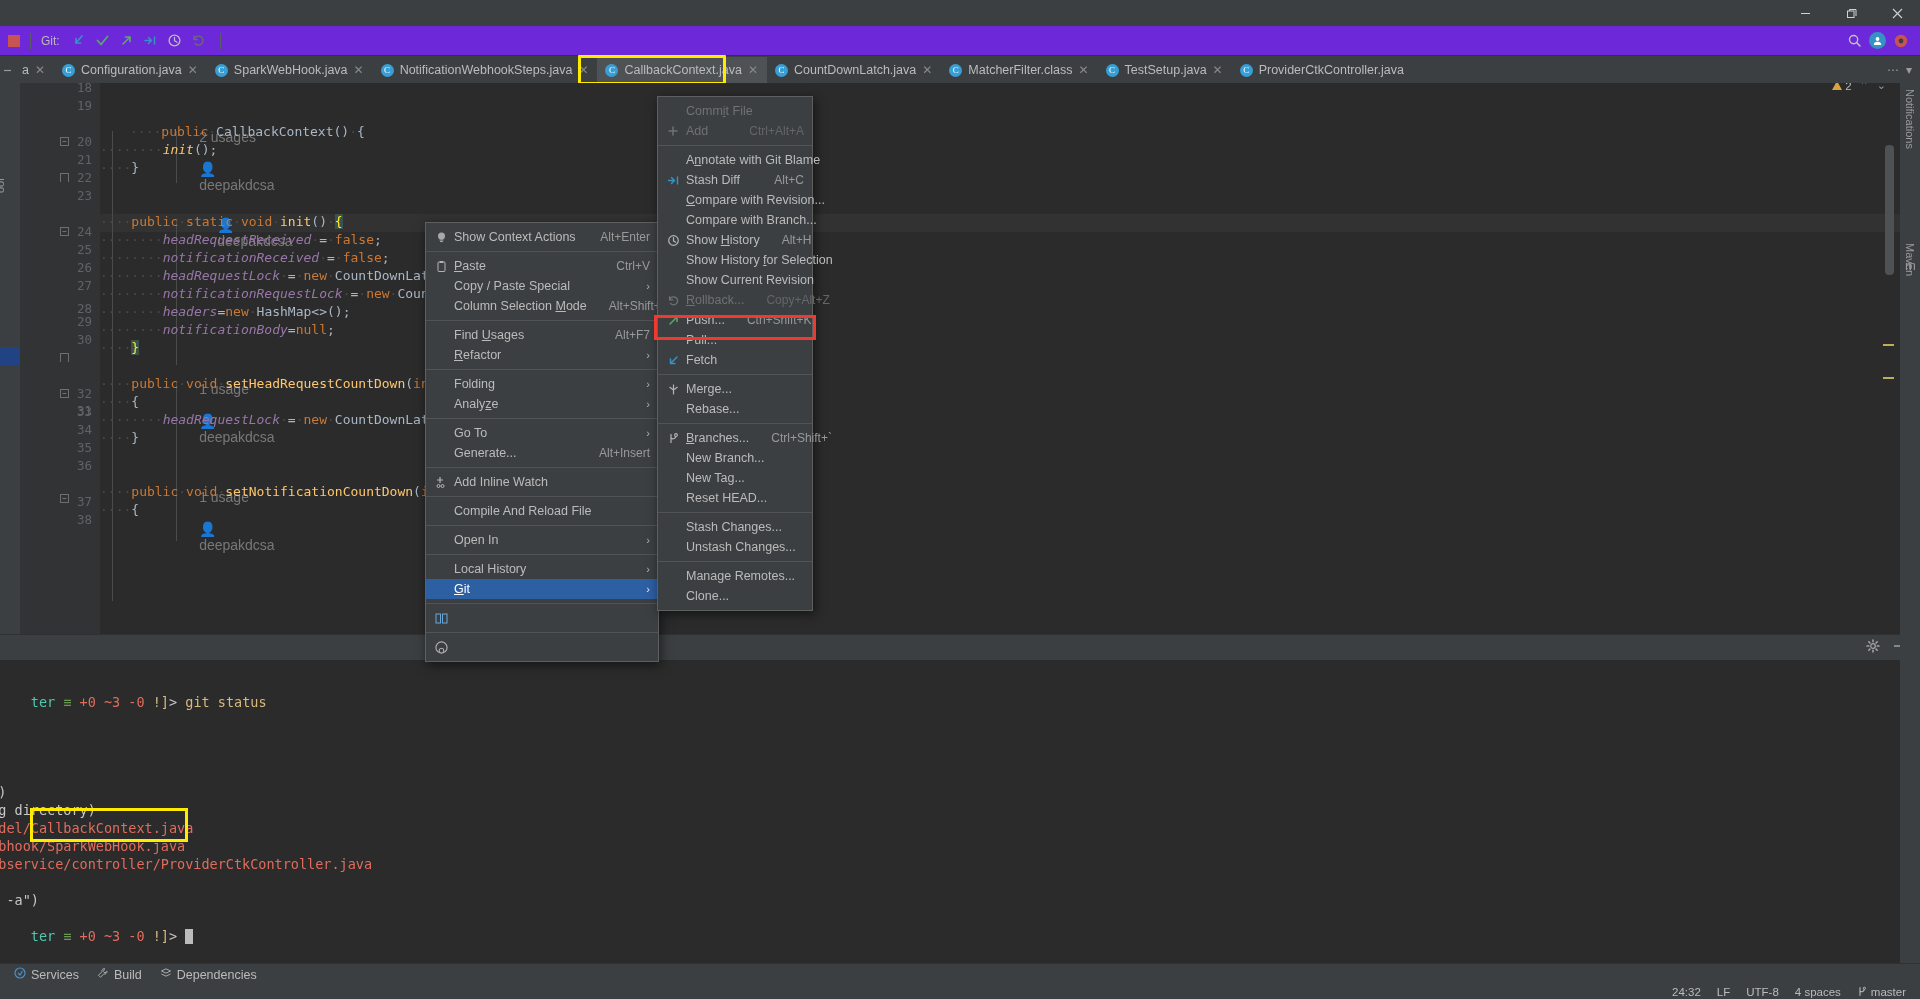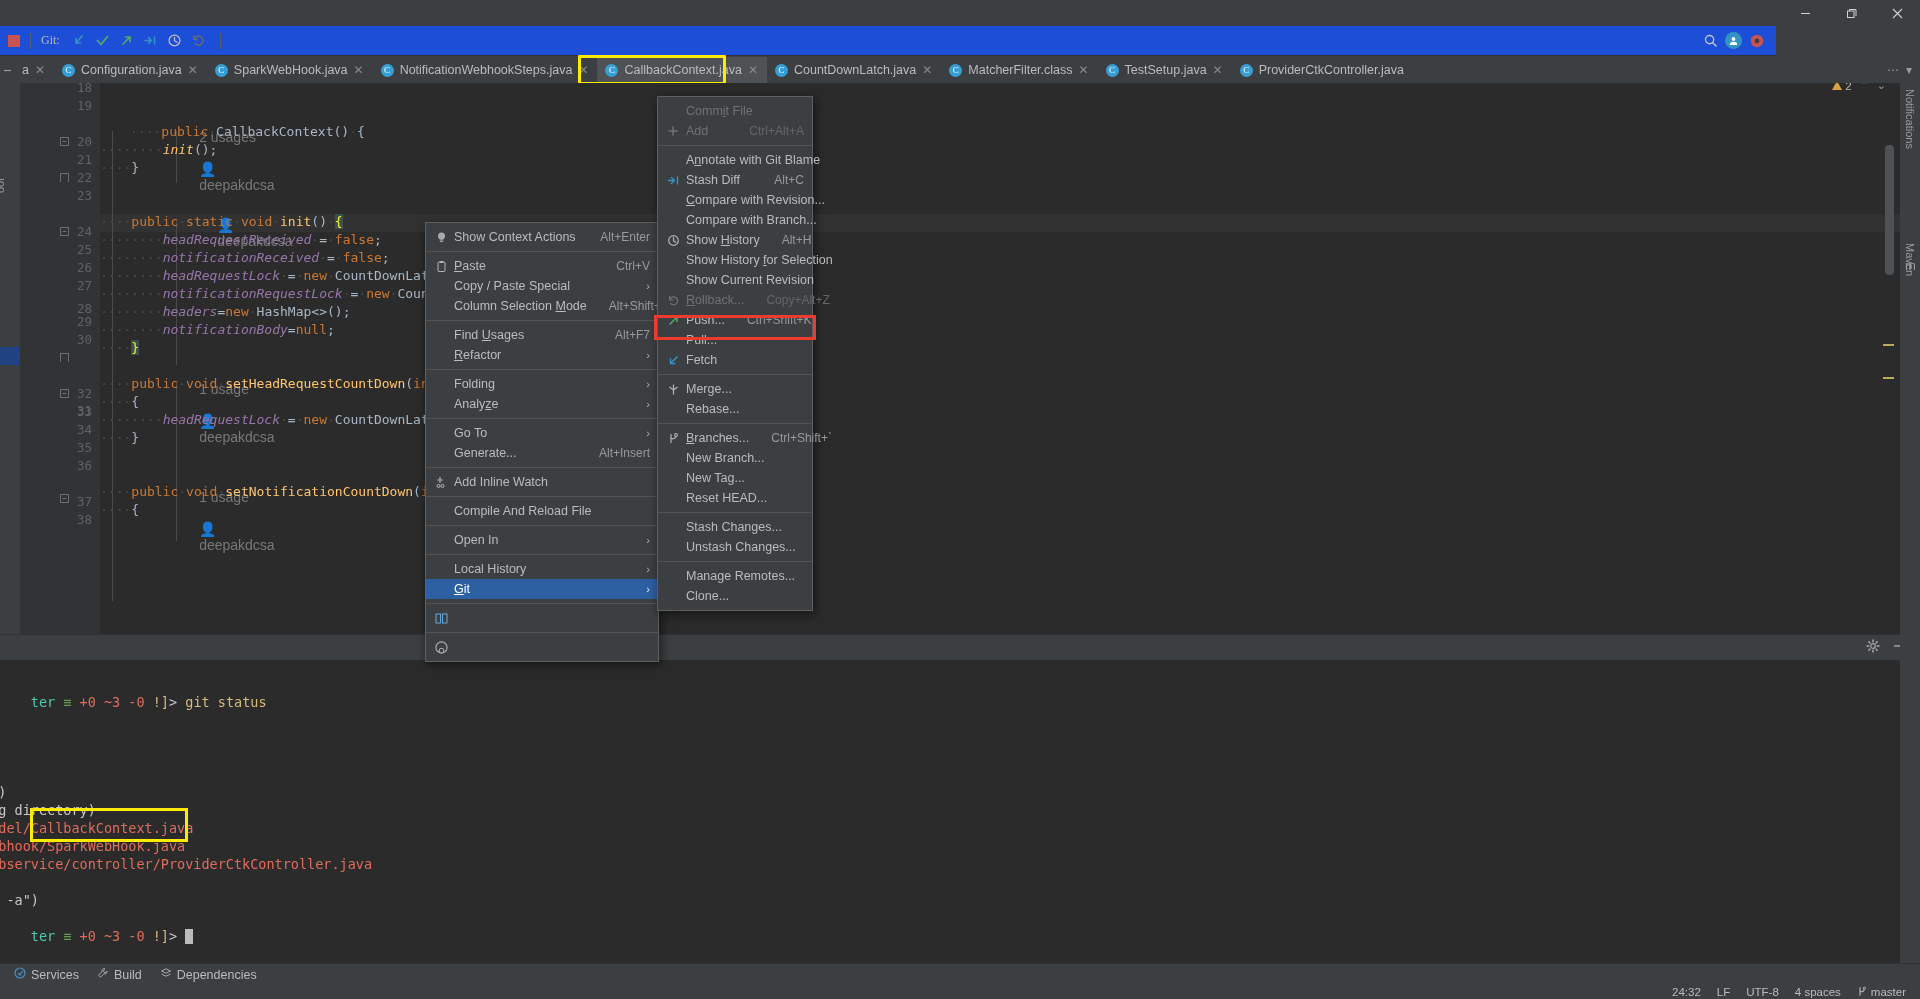--- a/index.html
+++ b/index.html
@@ -23,25 +23,24 @@
     display: flex; align-items: center; justify-content: flex-end;
   }
   .win-btn {
     width: 46px; height: 26px; display: flex; align-items: center; justify-content: center;
     color: #cfd2d4; font-size: 12px;
   }
   .win-btn svg { display: block; }
 
   
   .toolbar {
-    position: absolute; left: 0; top: 26px; width: 1776px; height: 30px;
-    background: #1d4ed8;
+    position: absolute; left: 0; top: 26px; width: 1920px; height: 30px;
+    background: #6d28d9;
     display: flex; align-items: center;
     border-bottom: 1px solid #323232;
-    font-family: Liberation Serif, serif;
   }
   .tb-left { display: flex; align-items: center; padding-left: 8px; gap: 2px; }
   .tb-sq { width: 12px; height: 12px; background: #c75450; display: inline-block; }
   .tb-sep { width: 1px; height: 16px; background: #5a5d5f; margin: 0 8px; }
   .tb-label { font-size: 12px; color: #bbbbbb; margin-right: 6px; }
   .tb-icon {
     width: 22px; height: 22px; display: inline-flex;
     align-items: center; justify-content: center;
   }
   .tb-right {

